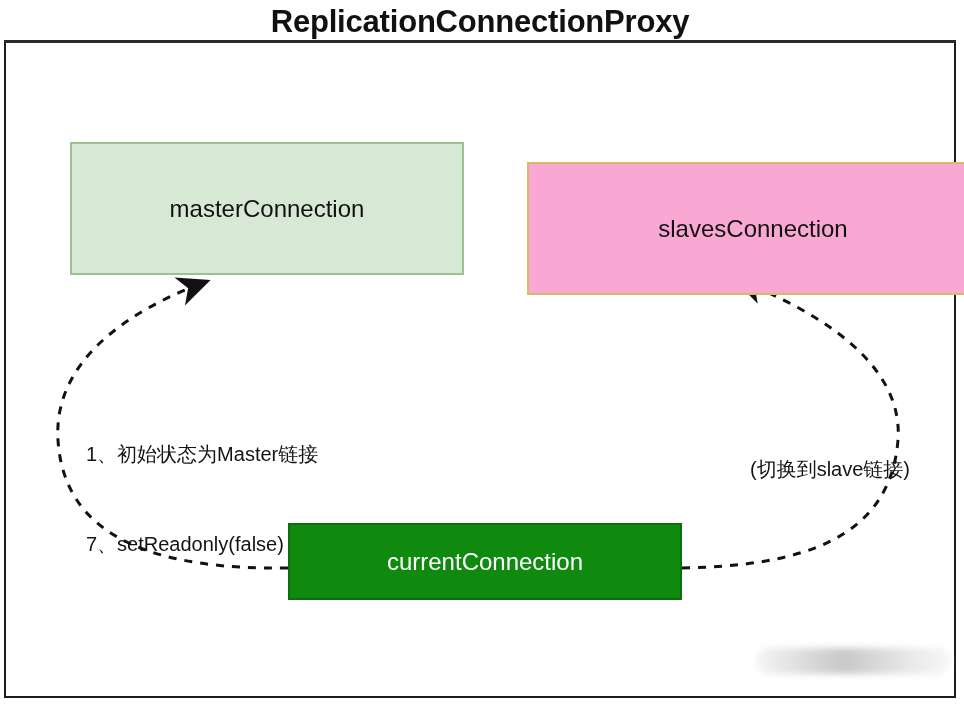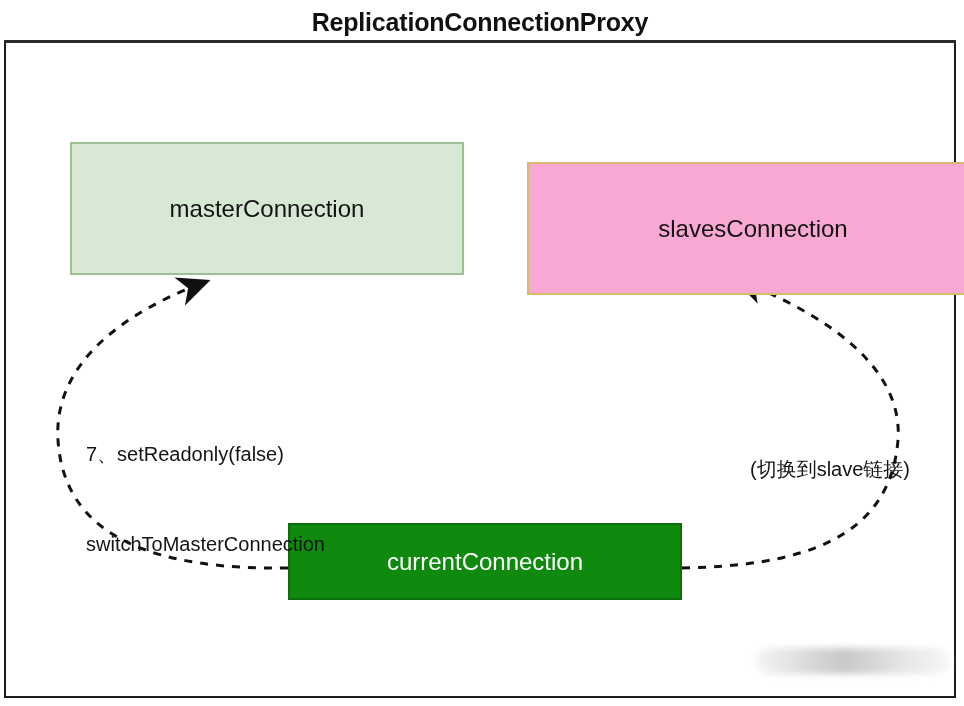--- a/index.html
+++ b/index.html
@@ -36,21 +36,21 @@
     width: 952px;
     height: 39px;
     box-sizing: border-box;
     border-bottom: 3px solid #2b2b2b;
     display: flex;
     align-items: center;
     justify-content: center;
     background: #ffffff;
   }
   .title-text {
-    font-size: 25px;
+    font-size: 31px;
     font-weight: bold;
     color: #111111;
     letter-spacing: -0.2px;
     white-space: nowrap;
   }
 
   
   .node {
     position: absolute;
     box-sizing: border-box;
@@ -172,22 +172,22 @@
 
   <div class="node node-slaves">
     <span class="node-label">slavesConnection</span>
   </div>
 
   <div class="node node-current">
     <span class="node-label">currentConnection</span>
   </div>
 
   <div class="edge-label edge-label-left">
+    <div>1、初始状态为Master链接</div>
     <div>7、setReadonly(false)</div>
-    <div>switchToMasterConnection</div>
     
   </div>
 
   <div class="edge-label edge-label-right">
     <div>(切换到slave链接)</div>
   </div>
 
   <div class="watermark"></div>
 
 </div>

